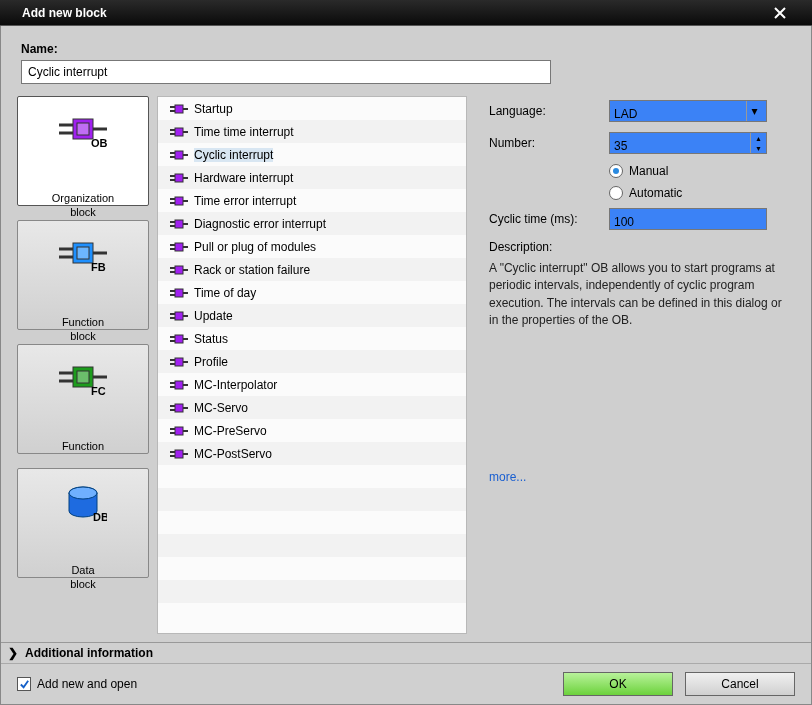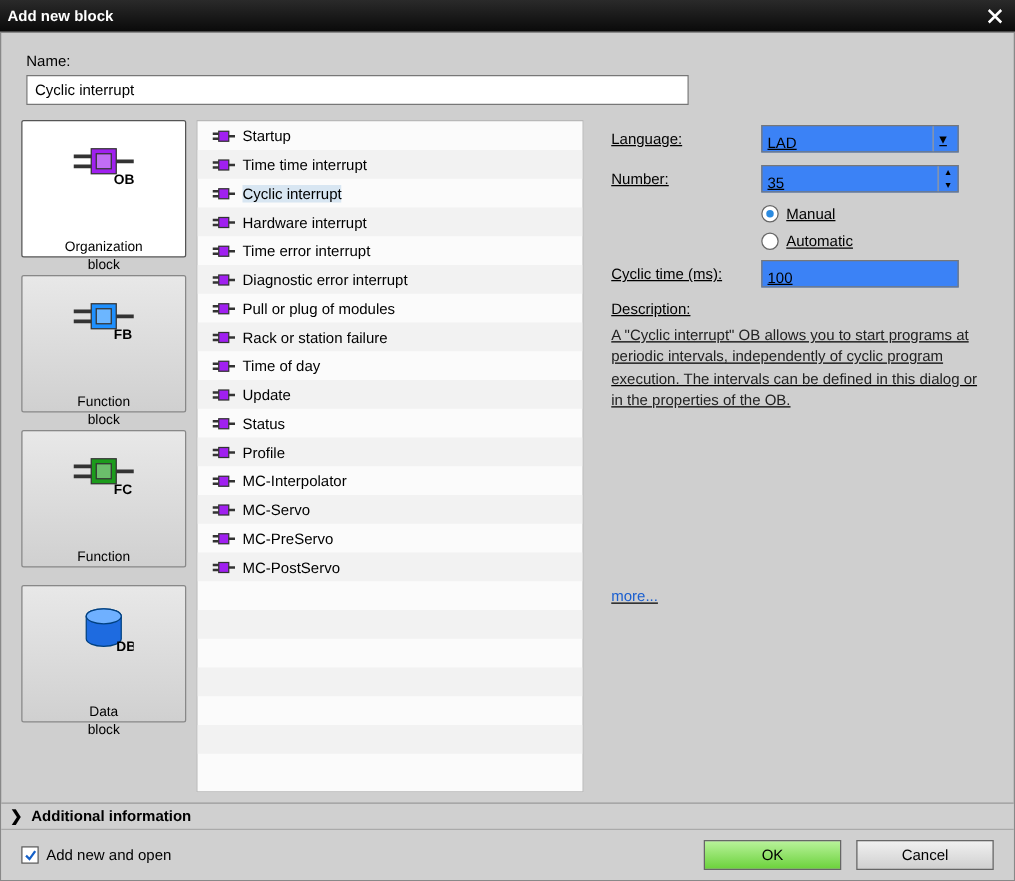--- a/index.html
+++ b/index.html
@@ -1,46 +1,46 @@
 <!DOCTYPE html>
 <html><head>
 <meta charset="utf-8">
 <style>
 * { box-sizing: border-box; margin: 0; padding: 0; font-family: Tahoma, Arial, sans-serif; }
 body { background: #333; width: 812px; height: 705px; overflow: hidden; }
 
-.titlebar { background: linear-gradient(#2a2a2a,#0a0a0a); height: 26px; color: #fff; font-size: 12px; font-weight: bold; display: flex; align-items: center; padding: 0 6px; border-bottom: 1px solid #555; }
+.titlebar { background: linear-gradient(#2a2a2a,#0a0a0a); height: 26px; color: #fff; font-size: 12px; font-weight: bold; display: flex; align-items: center; padding: 0 22px; border-bottom: 1px solid #555; }
 .titlebar .title { flex: 1; }
 .titlebar .close { width: 20px; height: 18px; display:flex; align-items:center; justify-content:center; cursor:pointer; }
 .titlebar .close svg { width:14px; height:14px; }
 
 .dialog-body { background: #cfcfcf; height: calc(705px - 26px); border:1px solid #888; border-top:none; display:flex; flex-direction:column; }
 
 .name-row { padding: 16px 20px 8px 20px; }
-.name-row label { font-size: 12px; display:block; margin-bottom:4px; }
+.name-row label { font-size: 12px; display:block; margin-bottom:4px;font-weight:bold; }
 .name-row input { width: 530px; height: 24px; border: 1px solid #777; background:#fff; font-size:12px; padding:0 6px; }
 
 .main-area { flex:1; display:flex; padding: 4px 16px 8px 16px; gap: 8px; min-height:0; }
 
 
 .left-col { width: 132px; display:flex; flex-direction:column; gap:14px; }
 .big-btn { width:132px; height:110px; border:1px solid #888; background:linear-gradient(#e8e8e8,#d0d0d0); border-radius:2px; display:flex; flex-direction:column; align-items:center; justify-content:flex-start; padding-top:10px; cursor:pointer; font-size:11px; text-align:center;gap:36px; }
 .big-btn.selected { background:#fff; border:1px solid #555; }
 .big-btn .iconwrap { height:58px; display:flex; align-items:center; justify-content:center; }
 .big-btn .label { line-height:1.3; }
 
 
 .center-col { width:310px; border:1px solid #b8b8b8; background:#fbfbfb; overflow:auto; }
 .ob-row { height:23px; display:flex; align-items:center; padding-left:12px; font-size:12px; cursor:pointer; gap:6px; }
 .ob-row:nth-child(even){ background:#f2f2f2; }
 .ob-row.selected span.t { background:#d8e6f2; }
 .ob-row .ob-glyph { display:inline-flex; }
 
 
-.right-col { flex:1; padding:4px 10px 0 14px; font-size:12px;text-decoration:underline; }
+.right-col { flex:1; padding:4px 10px 0 14px; font-size:12px; }
 .form-row { display:flex; align-items:center; margin-bottom:10px; }
 .form-row .lbl { width:120px; }
 .form-row .ctrl { flex:1; }
 .select, .numspin, .textin { width:158px; height:22px; border:1px solid #777; background:#3b82f6; font-size:12px; display:flex; align-items:flex-end; }
 .select { padding:0 4px; justify-content:space-between; }
 .select .arrow { width:16px; text-align:center; border-left:1px solid #999; height:20px; display:flex; align-items:center; justify-content:center; }
 .numspin { position:relative; padding:0 18px 0 4px; }
 .numspin .spinners { position:absolute; right:0; top:0; bottom:0; width:16px; border-left:1px solid #999; display:flex; flex-direction:column; }
 .numspin .spinners div { flex:1; display:flex; align-items:center; justify-content:center; font-size:7px; }
 .textin { padding:0 4px; }

